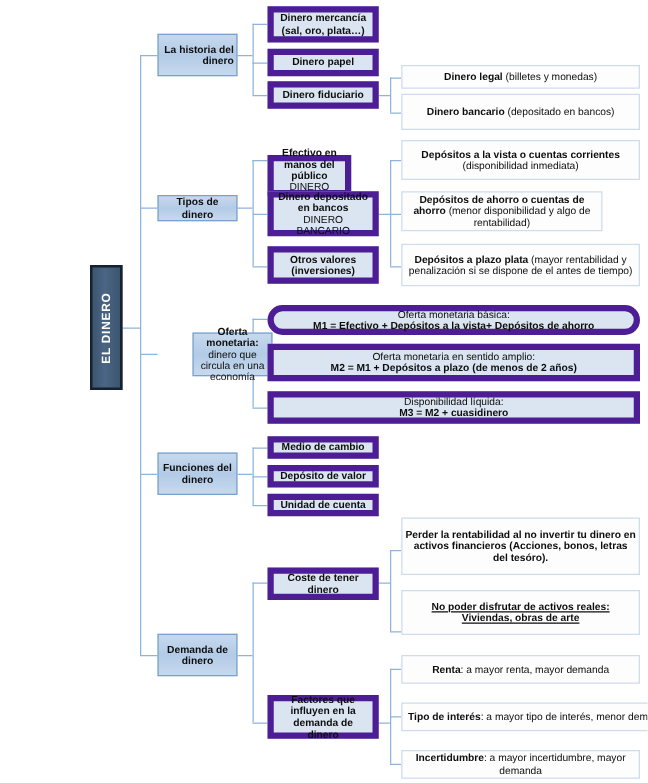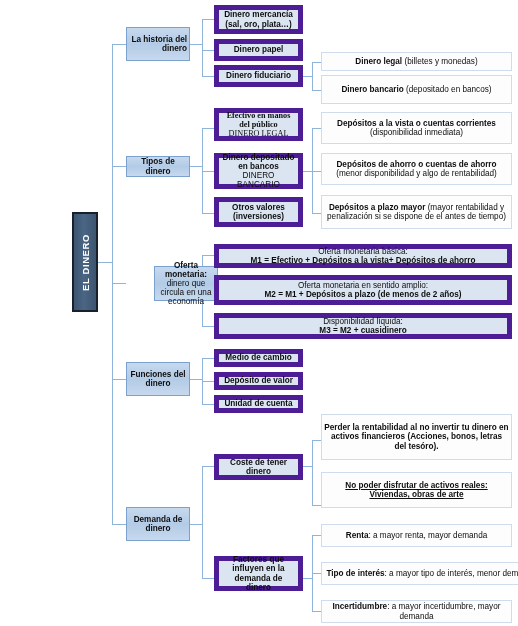--- a/index.html
+++ b/index.html
@@ -157,41 +157,41 @@
     <span class="t">Dinero fiduciario</span>
   </div>
 
   <div class="node leaf" style="left:321px;top:52px;width:191px;height:19px;">
     <span class="t"><b>Dinero legal</b><span class="reg"> (billetes y monedas)</span></span>
   </div>
   <div class="node leaf" style="left:321px;top:75px;width:191px;height:29px;">
     <span class="t"><b>Dinero bancario</b><span class="reg"> (depositado en bancos)</span></span>
   </div>
 
-  <div class="node lvl3" style="left:214px;top:108px;width:89px;height:33px;font-family:Liberation Serif, serif;">
+  <div class="node lvl3" style="left:214px;top:124px;width:67px;height:33px;">
     <span class="t"><span>Efectivo en manos del público</span><br><span class="reg">DINERO LEGAL</span></span>
   </div>
   <div class="node lvl3" style="left:214px;top:153px;width:89px;height:36px;">
     <span class="t"><span>Dinero depositado en bancos</span><br><span class="reg">DINERO BANCARIO</span></span>
   </div>
   <div class="node lvl3" style="left:214px;top:197px;width:89px;height:30px;">
     <span class="t">Otros valores (inversiones)</span>
   </div>
 
   <div class="node leaf" style="left:321px;top:112px;width:191px;height:32px;">
     <span class="t"><b>Depósitos a la vista o cuentas corrientes</b><span class="reg"> (disponibilidad inmediata)</span></span>
   </div>
-  <div class="node leaf" style="left:321px;top:153px;width:191px;height:32px;">
+  <div class="node leaf" style="left:321px;top:153px;width:161px;height:32px;">
     <span class="t"><b>Depósitos de ahorro o cuentas de ahorro</b><span class="reg"> (menor disponibilidad y algo de rentabilidad)</span></span>
   </div>
   <div class="node leaf" style="left:321px;top:195px;width:191px;height:34px;">
-    <span class="t"><b>Depósitos a plazo mayor</b><span class="reg"> (mayor rentabilidad y penalización si se dispone de el antes de tiempo)</span></span>
-  </div>
-
-  <div class="node lvl3" style="left:214px;top:244px;width:298px;height:24px;">
+    <span class="t"><b>Depósitos a plazo plata</b><span class="reg"> (mayor rentabilidad y penalización si se dispone de el antes de tiempo)</span></span>
+  </div>
+
+  <div class="node lvl3" style="left:214px;top:244px;width:298px;height:24px;border-radius:12px;">
     <span class="t"><span class="reg">Oferta monetaria básica:</span><br><span>M1 = Efectivo + Depósitos a la vista+ Depósitos de ahorro</span></span>
   </div>
   <div class="node lvl3" style="left:214px;top:275px;width:298px;height:30px;">
     <span class="t"><span class="reg">Oferta monetaria en sentido amplio:</span><br><span>M2 = M1 + Depósitos a plazo (de menos de 2 años)</span></span>
   </div>
   <div class="node lvl3" style="left:214px;top:313px;width:298px;height:26px;">
     <span class="t"><span class="reg">Disponibilidad líquida:</span><br><span>M3 = M2 + cuasidinero</span></span>
   </div>
 
   <div class="node lvl3" style="left:214px;top:349px;width:89px;height:18px;">

